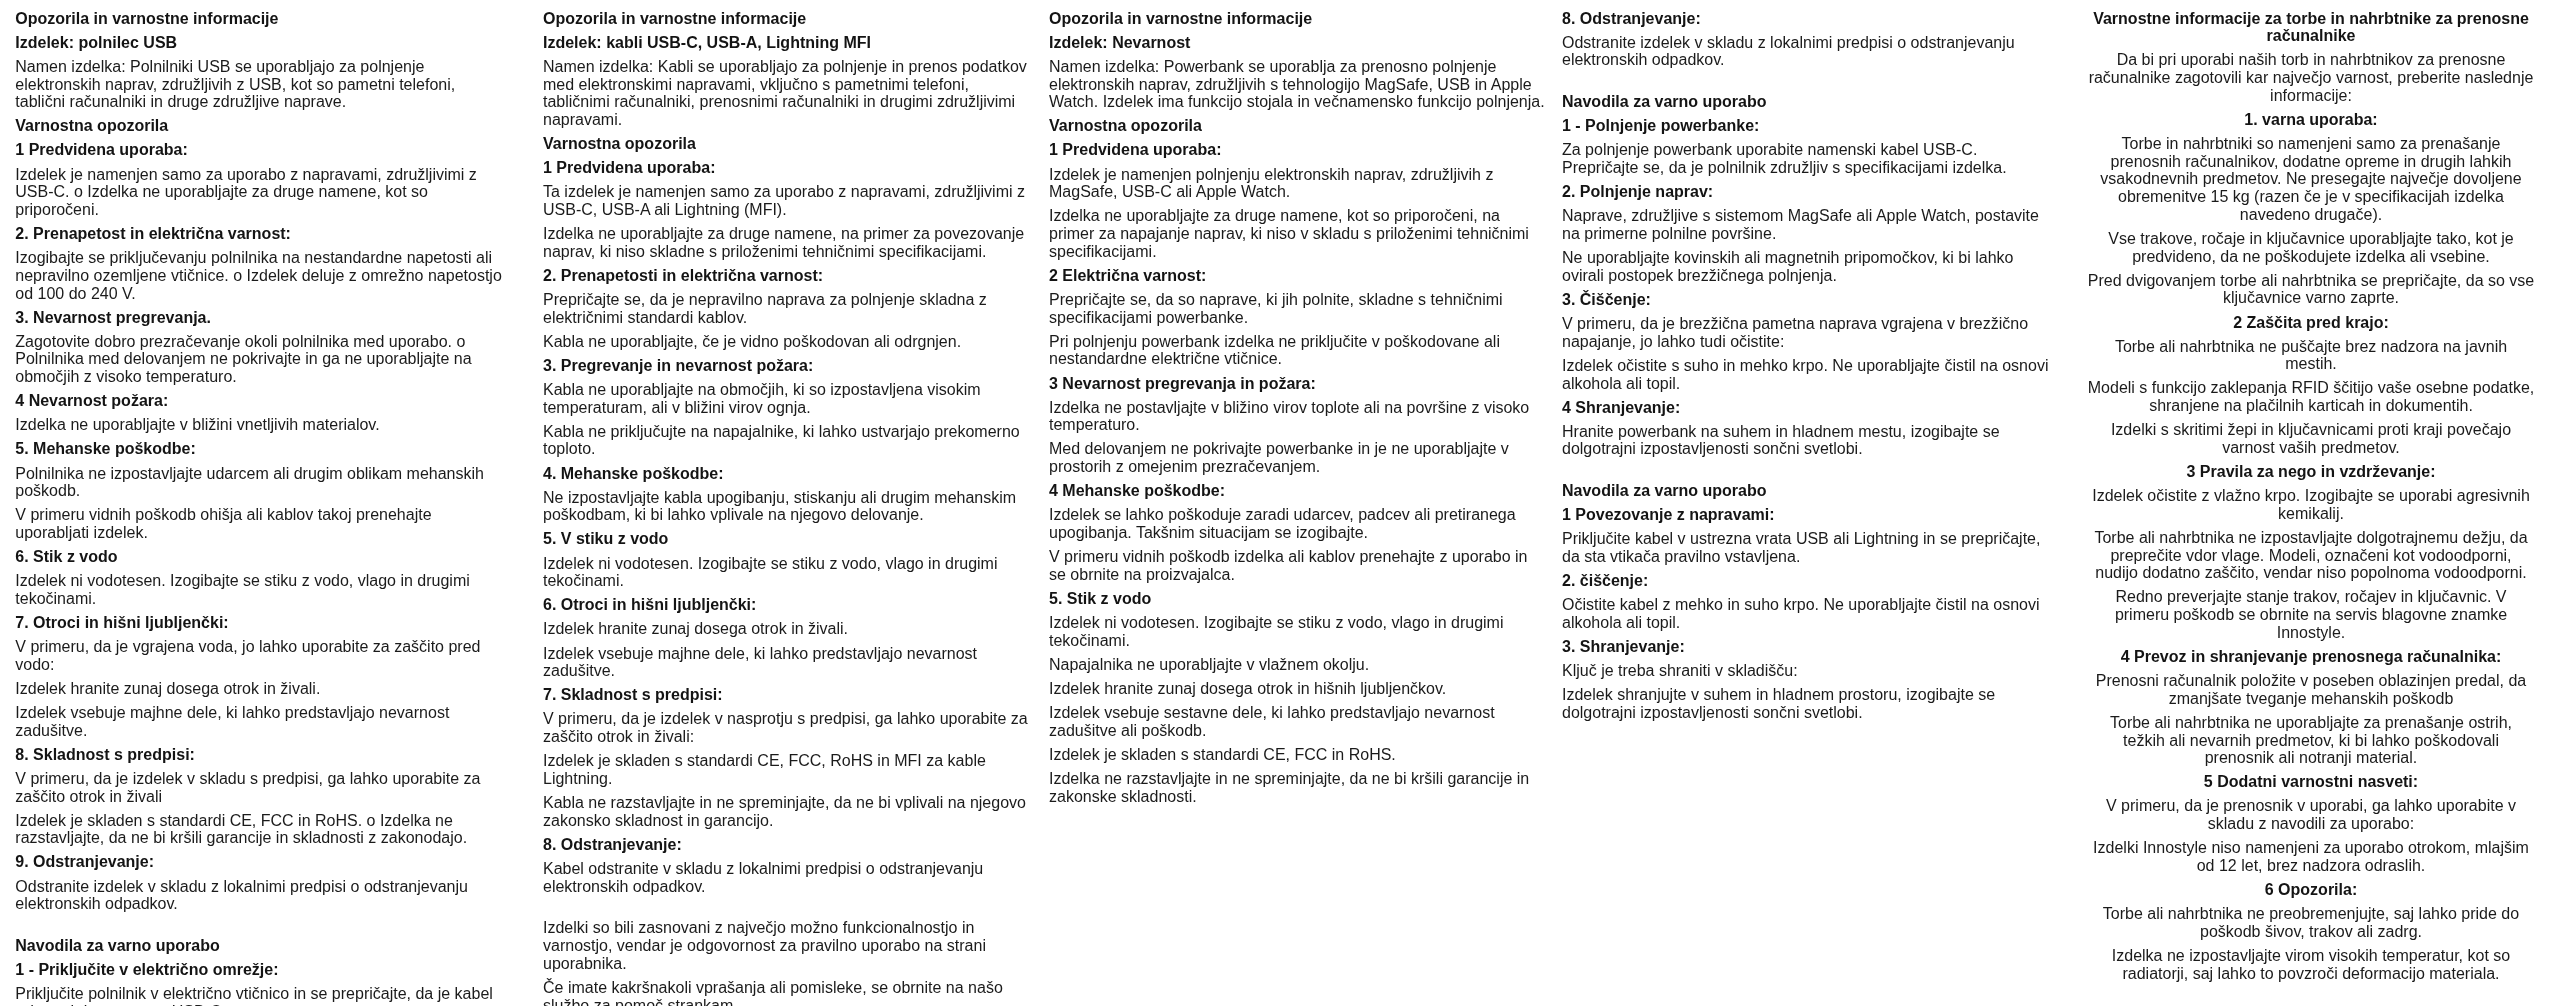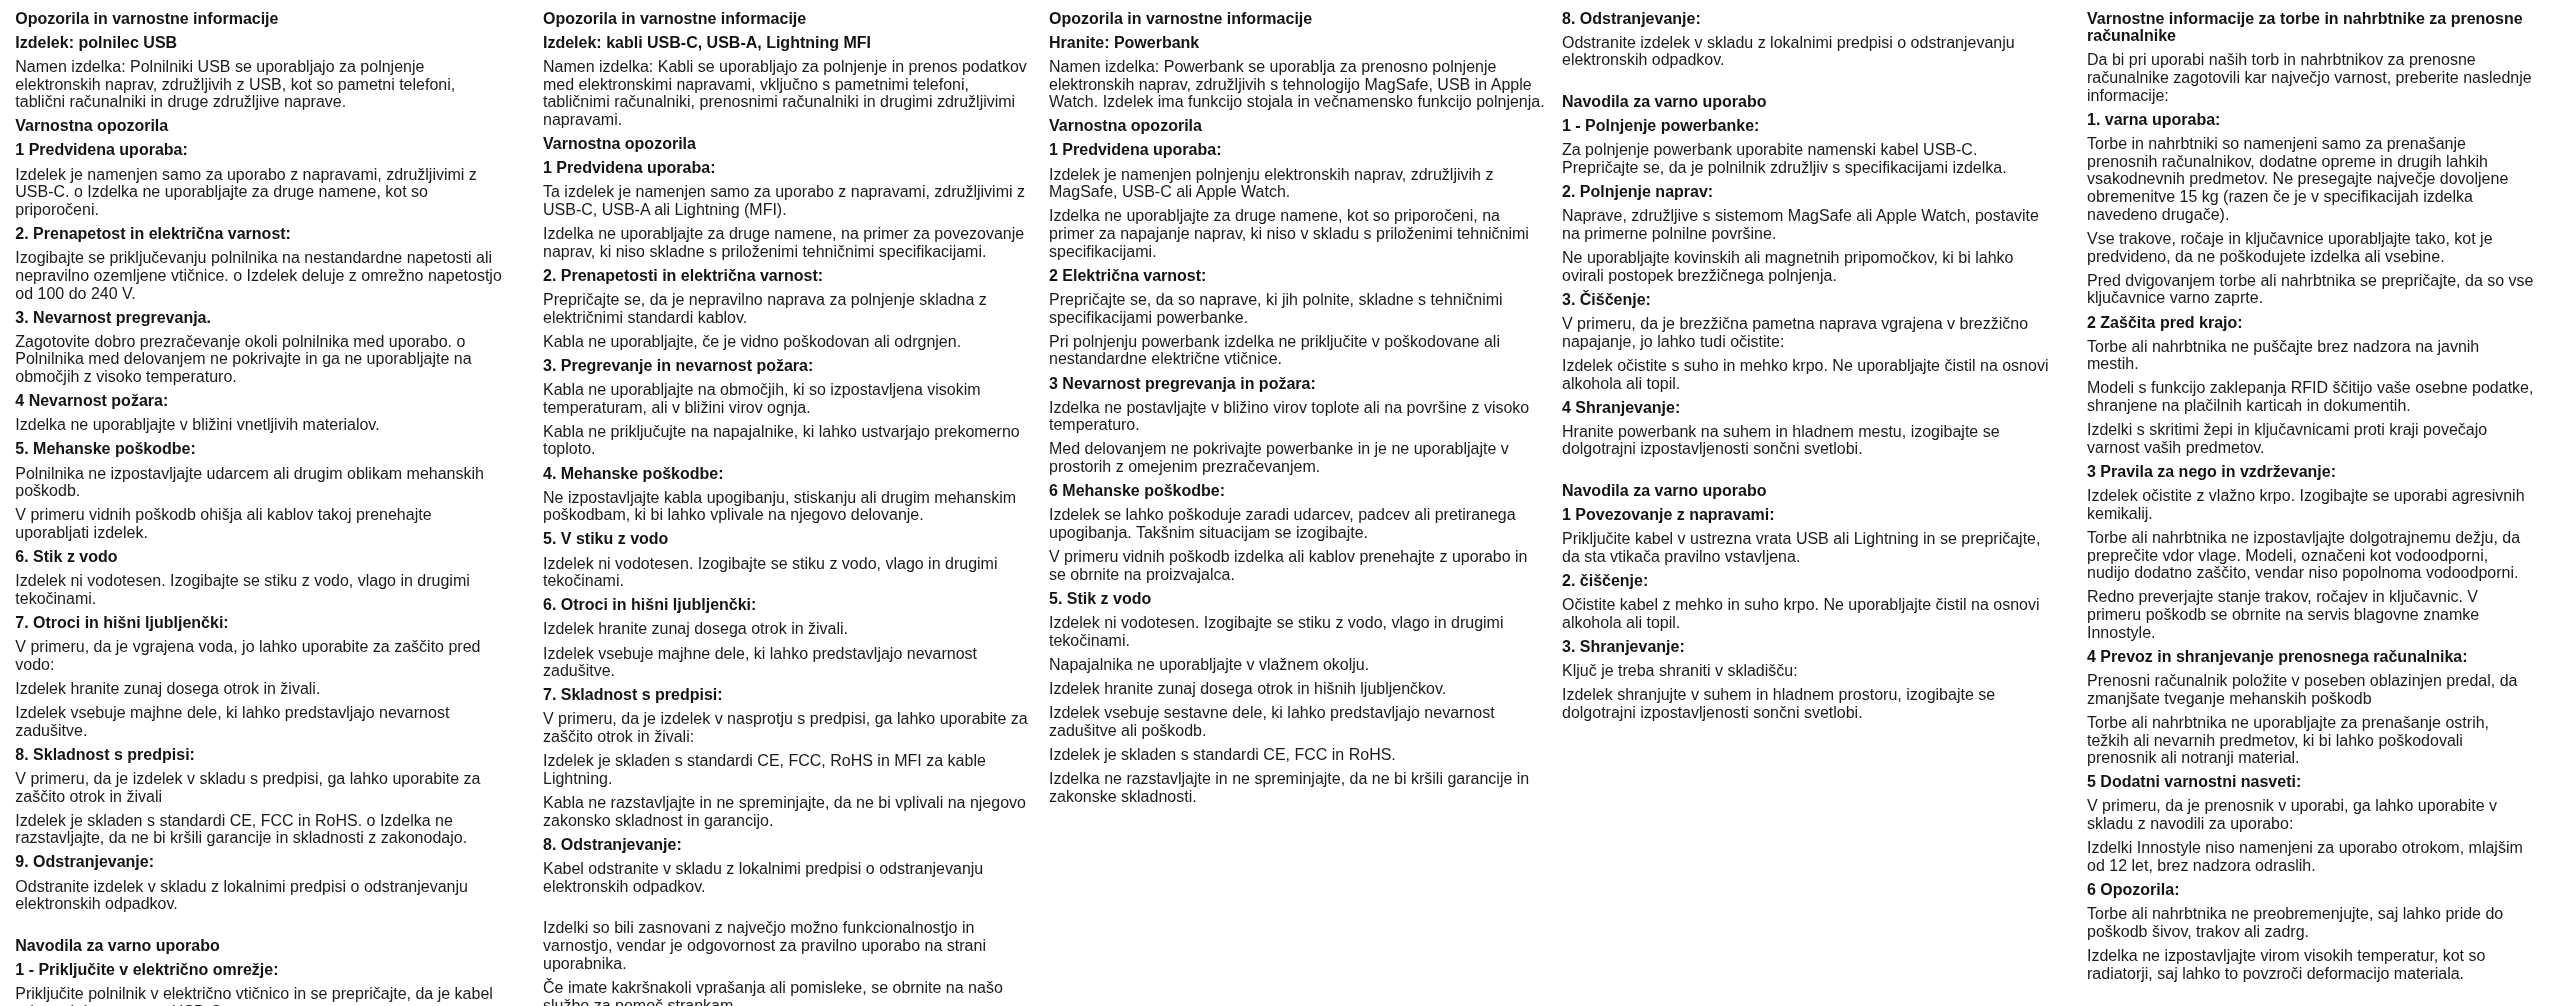--- a/index.html
+++ b/index.html
@@ -20,21 +20,21 @@
     position: absolute;
     top: 9.7px;
     font-size: 16px;
     line-height: 17.7px;
     color: #1b1b1b;
   }
   .col-0 { left: 15.3px;   width: 493px; }
   .col-1 { left: 543px;  width: 493px; }
   .col-2 { left: 1049px; width: 497px; }
   .col-3 { left: 1562px; width: 493px; }
-  .col-4 { left: 2087px; width: 448px; }
+  .col-4 { left: 2087px; width: 448px; text-align: center; }
   .blk { margin: 0 0 6.4px 0; }
   .blk.h { font-weight: 700; color: #141414; }
   .blk.p { font-weight: 400; }
   .blk.s { height: 17.7px; margin: 0; }
 </style>
 </head>
 <body>
 
 <div id="doc">
     <div class="col col-0">
@@ -100,33 +100,33 @@
       <p class="blk p">Izdelek je skladen s standardi CE, FCC, RoHS in MFI za kable Lightning.</p>
       <p class="blk p">Kabla ne razstavljajte in ne spreminjajte, da ne bi vplivali na njegovo zakonsko skladnost in garancijo.</p>
       <p class="blk h">8. Odstranjevanje:</p>
       <p class="blk p">Kabel odstranite v skladu z lokalnimi predpisi o odstranjevanju elektronskih odpadkov.</p>
       <div class="blk s"></div>
       <p class="blk p">Izdelki so bili zasnovani z največjo možno funkcionalnostjo in varnostjo, vendar je odgovornost za pravilno uporabo na strani uporabnika.</p>
       <p class="blk p">Če imate kakršnakoli vprašanja ali pomisleke, se obrnite na našo službo za pomoč strankam.</p>
     </div>
     <div class="col col-2">
       <p class="blk h">Opozorila in varnostne informacije</p>
-      <p class="blk h">Hranite: Powerbank</p>
+      <p class="blk h">Izdelek: Nevarnost</p>
       <p class="blk p">Namen izdelka: Powerbank se uporablja za prenosno polnjenje elektronskih naprav, združljivih s tehnologijo MagSafe, USB in Apple Watch. Izdelek ima funkcijo stojala in večnamensko funkcijo polnjenja.</p>
       <p class="blk h">Varnostna opozorila</p>
       <p class="blk h">1 Predvidena uporaba:</p>
       <p class="blk p">Izdelek je namenjen polnjenju elektronskih naprav, združljivih z MagSafe, USB-C ali Apple Watch.</p>
       <p class="blk p">Izdelka ne uporabljajte za druge namene, kot so priporočeni, na primer za napajanje naprav, ki niso v skladu s priloženimi tehničnimi specifikacijami.</p>
       <p class="blk h">2 Električna varnost:</p>
       <p class="blk p">Prepričajte se, da so naprave, ki jih polnite, skladne s tehničnimi specifikacijami powerbanke.</p>
       <p class="blk p">Pri polnjenju powerbank izdelka ne priključite v poškodovane ali nestandardne električne vtičnice.</p>
       <p class="blk h">3 Nevarnost pregrevanja in požara:</p>
       <p class="blk p">Izdelka ne postavljajte v bližino virov toplote ali na površine z visoko temperaturo.</p>
       <p class="blk p">Med delovanjem ne pokrivajte powerbanke in je ne uporabljajte v prostorih z omejenim prezračevanjem.</p>
-      <p class="blk h">6 Mehanske poškodbe:</p>
+      <p class="blk h">4 Mehanske poškodbe:</p>
       <p class="blk p">Izdelek se lahko poškoduje zaradi udarcev, padcev ali pretiranega upogibanja. Takšnim situacijam se izogibajte.</p>
       <p class="blk p">V primeru vidnih poškodb izdelka ali kablov prenehajte z uporabo in se obrnite na proizvajalca.</p>
       <p class="blk h">5. Stik z vodo</p>
       <p class="blk p">Izdelek ni vodotesen. Izogibajte se stiku z vodo, vlago in drugimi tekočinami.</p>
       <p class="blk p">Napajalnika ne uporabljajte v vlažnem okolju.</p>
       <p class="blk p">Izdelek hranite zunaj dosega otrok in hišnih ljubljenčkov.</p>
       <p class="blk p">Izdelek vsebuje sestavne dele, ki lahko predstavljajo nevarnost zadušitve ali poškodb.</p>
       <p class="blk p">Izdelek je skladen s standardi CE, FCC in RoHS.</p>
       <p class="blk p">Izdelka ne razstavljajte in ne spreminjajte, da ne bi kršili garancije in zakonske skladnosti.</p>
     </div>

